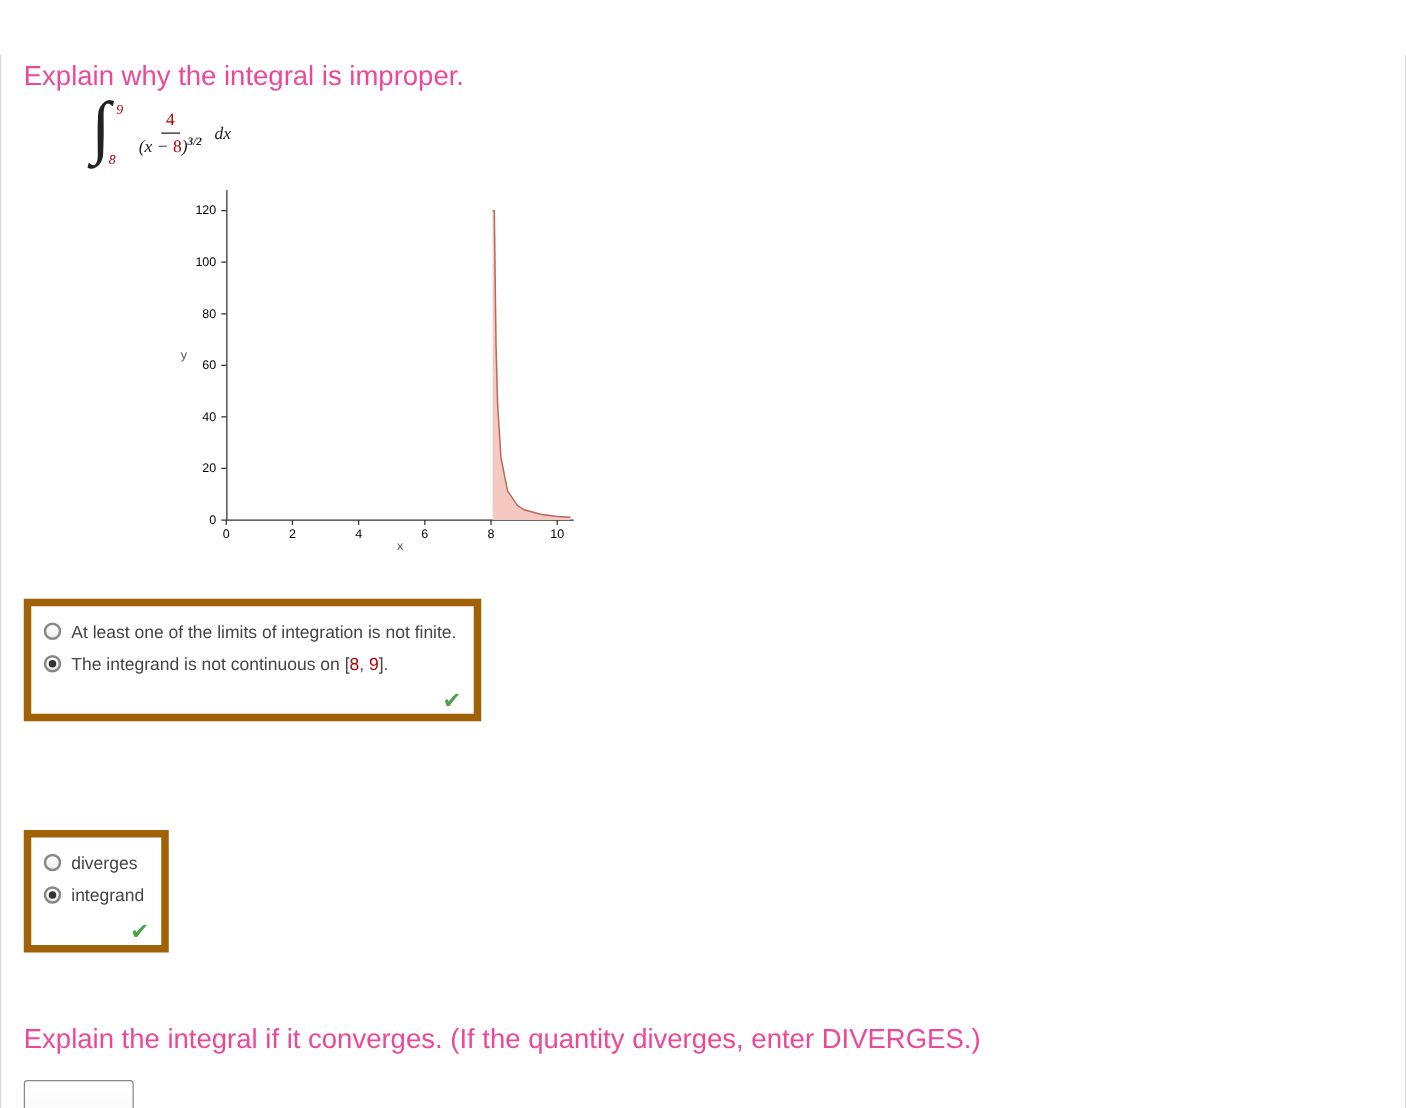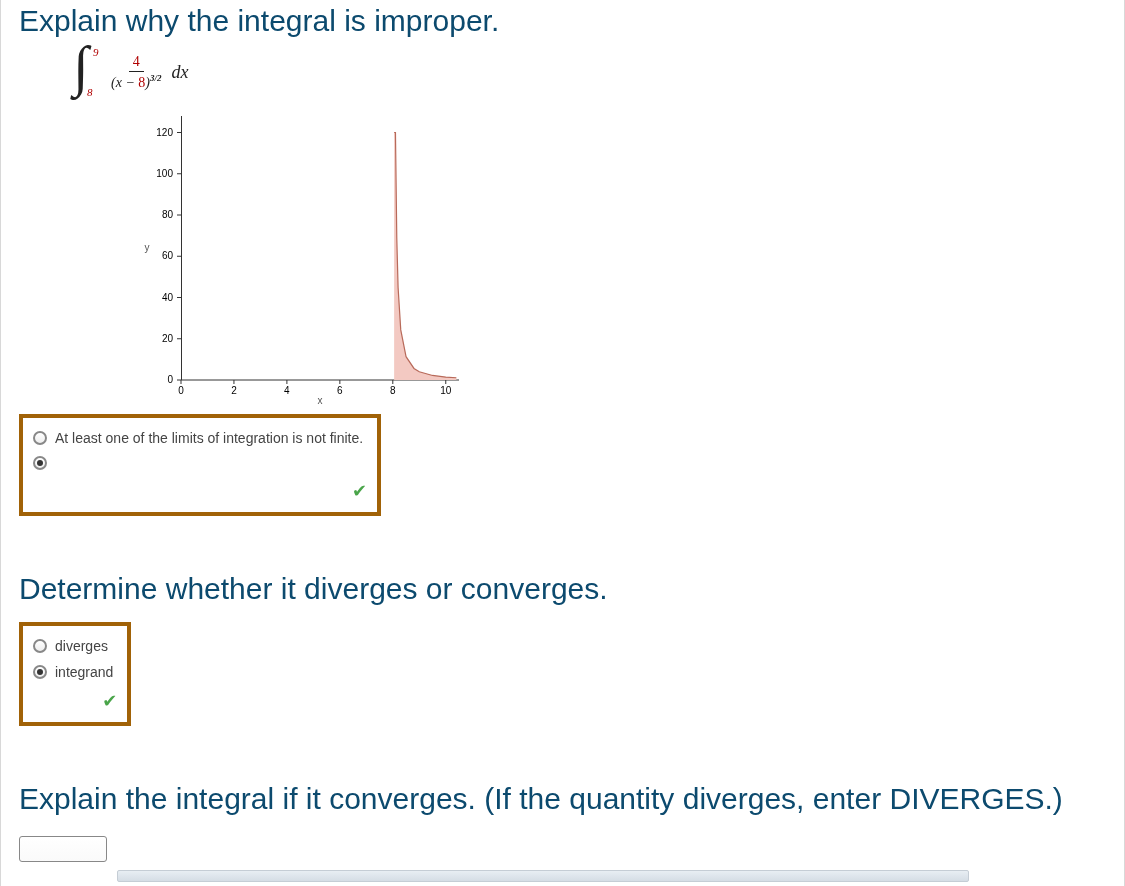--- a/index.html
+++ b/index.html
@@ -12,24 +12,25 @@
   .page {
     width: 1125px;
     height: 886px;
     box-sizing: border-box;
     border-left: 1px solid #d8d8d8;
     border-right: 1px solid #d8d8d8;
     padding: 0 20px 0 18px;
     position: relative;
   }
   .prompt {
-    font-size: 30px;
-    color: #0c4a6e;
+    font-size: 22px;
+    color: #ec4899;
     padding-top: 4px;
     padding-bottom: 10px;
+    margin-top: 44px;
   }
   .integral-block {
     margin-left: 56px;
     margin-top: 0px;
     display: flex;
     align-items: center;
     font-family: "Times New Roman", serif;
     font-style: italic;
     color: #222;
   }
@@ -72,38 +73,38 @@
     padding: 0 4px 1px 4px;
     font-style: normal;
     color: #b00000;
   }
   .frac .den {
     padding: 1px 4px 0 4px;
   }
   .frac .den .n { color: #b00000; font-style: normal; }
   .frac .den sup { font-size: 9px; font-weight: bold; }
   .dx {
-    font-size: 18px;
+    font-size: 14px;
     margin-left: 2px;
   }
   .plot-wrap {
     margin-top: 12px;
     margin-left: 120px;
   }
   svg.plot { display: block; }
   .axis-label {
     font-family: Arial, sans-serif;
     font-size: 10px;
     fill: #555;
   }
   .answer-box {
-    border: 4px solid #a16207;
+    border: 6px solid #a16207;
     display: inline-block;
-    padding: 12px 14px 10px 10px;
-    margin-top: 6px;
+    padding: 12px 14px 0 10px;
+    margin-top: 35px;
     position: relative;
   }
   .radio-row {
     display: flex;
     align-items: center;
     gap: 8px;
     margin-bottom: 10px;
     font-size: 14px;
     color: #444;
   }
@@ -223,27 +224,29 @@
   </div>
 
   
   <div class="answer-box">
     <div class="radio-row">
       <span class="radio"></span>
       <span>At least one of the limits of integration is not finite.</span>
     </div>
     <div class="radio-row">
       <span class="radio selected"></span>
+      <span>
+        <span>The integrand is not continuous on [</span><span class="red">8</span><span>, </span><span class="red">9</span><span>].</span>
+      </span>
     </div>
     <div class="check">✔</div>
   </div>
 
   
   <div class="part2">
-    <div class="prompt">Determine whether it diverges or converges.</div>
     <div class="answer-box">
       <div class="radio-row">
         <span class="radio"></span>
         <span>diverges</span>
       </div>
       <div class="radio-row">
         <span class="radio selected"></span>
         <span>integrand</span>
       </div>
       <div class="check">✔</div>

